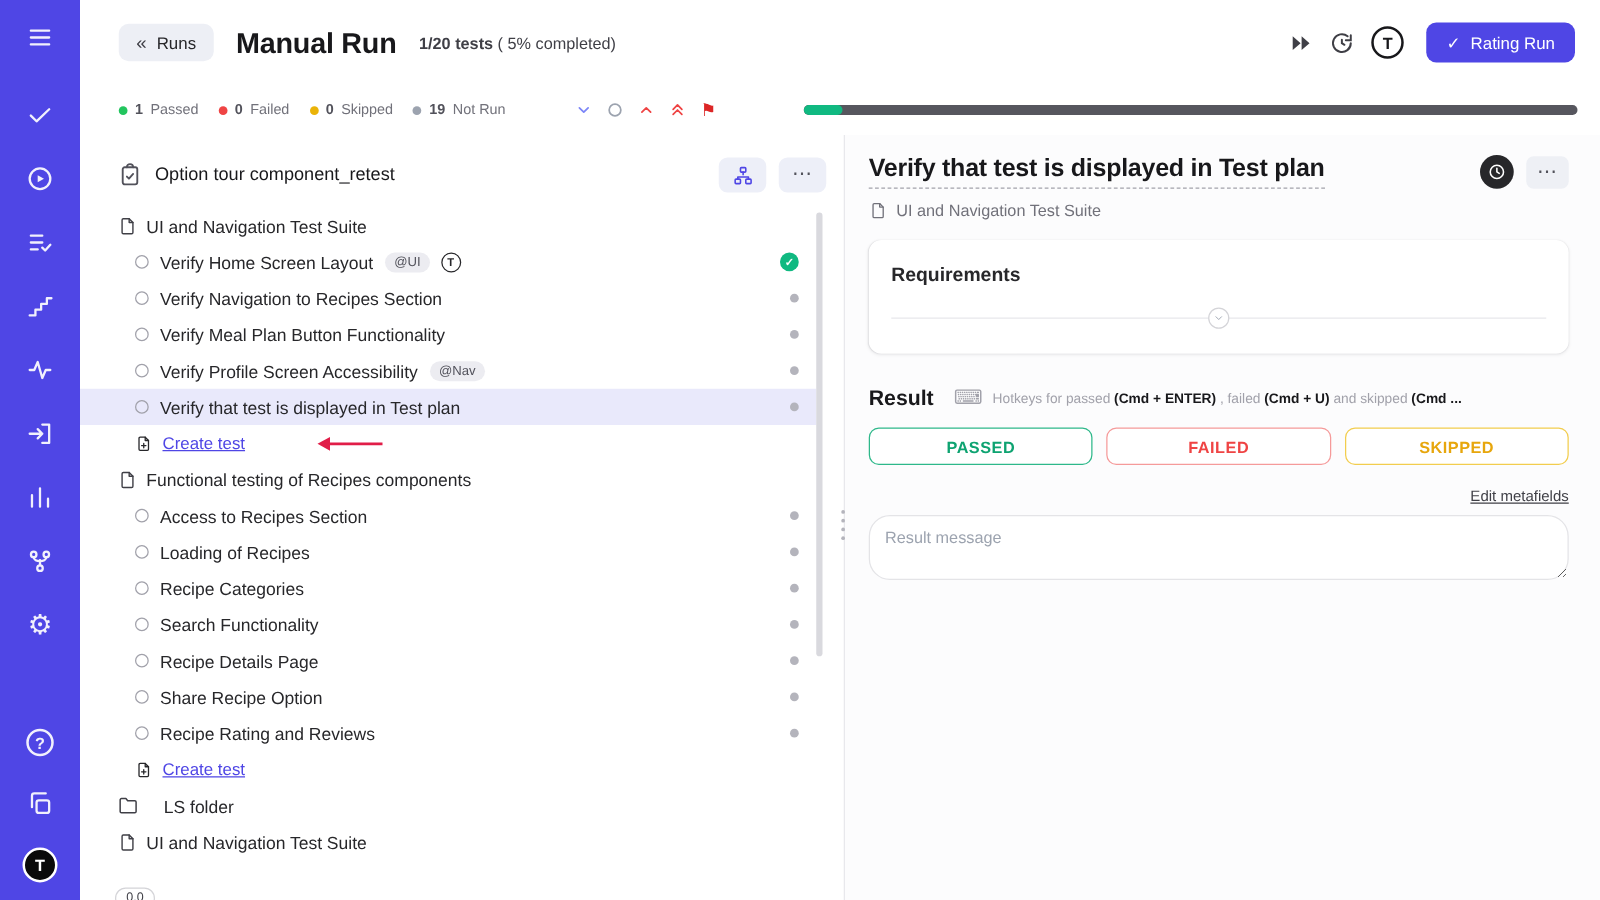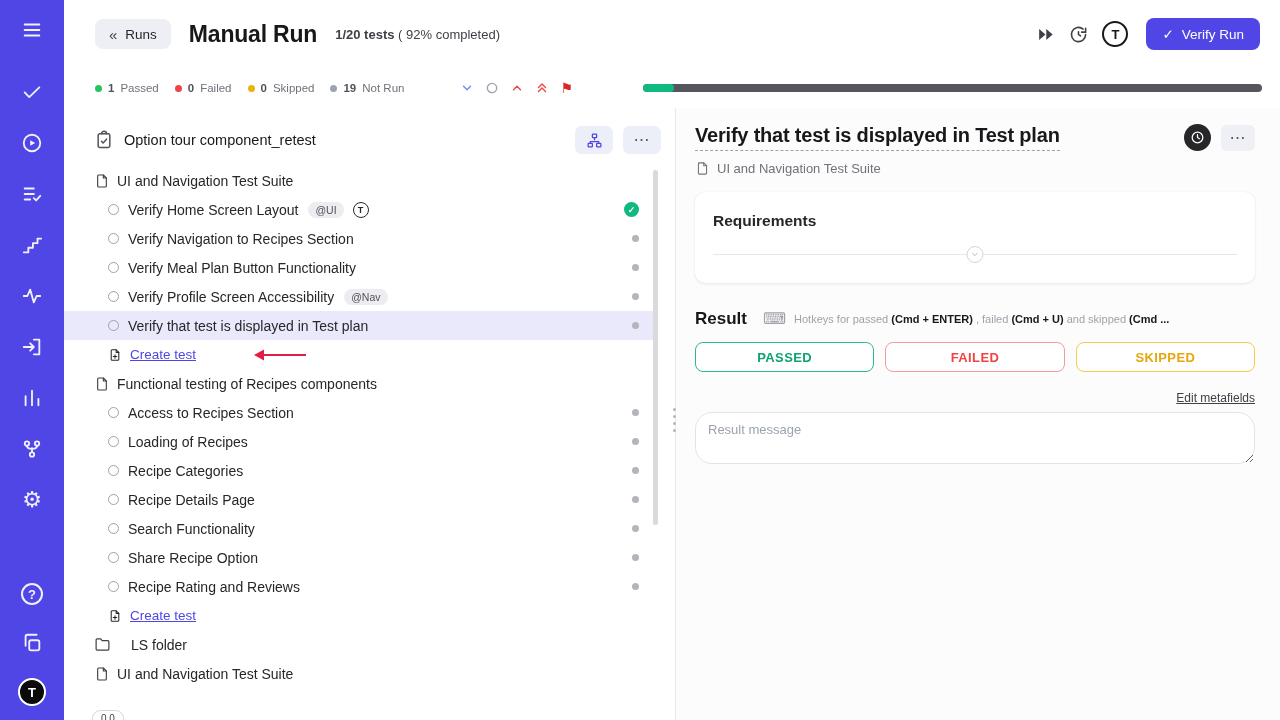--- a/index.html
+++ b/index.html
@@ -193,40 +193,40 @@
   <div class="main">
 
     <header class="topbar">
       <button class="btn-runs">
         <span class="chev">«</span>
         <span>Runs</span>
       </button>
       <h1 class="page-title">Manual Run</h1>
       <div class="tests-progress">
         <b>1/20 tests</b>
-        <span>( 92% completed)</span>
+        <span>( 5% completed)</span>
       </div>
       <div class="top-spacer"></div>
       <div class="top-icons">
         <button class="icon-btn">
           <svg viewBox="0 0 24 24">
               <path d="M4 5l8 7-8 7zM13 5l8 7-8 7z" fill="#3f3f46" stroke="none"></path>
             </svg>
         </button>
         <button class="icon-btn">
           <svg viewBox="0 0 24 24" fill="none" stroke="#3f3f46" stroke-width="2" stroke-linecap="round">
               <path d="M21 12a9 9 0 11-3.2-6.9"></path>
               <path d="M21 4v5h-5"></path>
               <path d="M12 8.5V12l2.6 1.7"></path>
             </svg>
         </button>
         <div class="logo-circle">T</div>
         <button class="btn-finish">
           <span>✓</span>
-          <span>Verify Run</span>
+          <span>Rating Run</span>
         </button>
       </div>
     </header>
 
     <div class="statusbar">
       <div class="legend">
         <span class="legend-item">
           <i class="dot7 d-green"></i>
           <span class="num">1</span>
           <span>Passed</span>
@@ -358,26 +358,26 @@
             <span>Loading of Recipes</span>
             <span class="status-dot"></span>
           </div>
           <div class="row test-row">
             <span class="circ"></span>
             <span>Recipe Categories</span>
             <span class="status-dot"></span>
           </div>
           <div class="row test-row">
             <span class="circ"></span>
+            <span>Search Functionality</span>
+            <span class="status-dot"></span>
+          </div>
+          <div class="row test-row">
+            <span class="circ"></span>
             <span>Recipe Details Page</span>
-            <span class="status-dot"></span>
-          </div>
-          <div class="row test-row">
-            <span class="circ"></span>
-            <span>Search Functionality</span>
             <span class="status-dot"></span>
           </div>
           <div class="row test-row">
             <span class="circ"></span>
             <span>Share Recipe Option</span>
             <span class="status-dot"></span>
           </div>
           <div class="row test-row">
             <span class="circ"></span>
             <span>Recipe Rating and Reviews</span>

